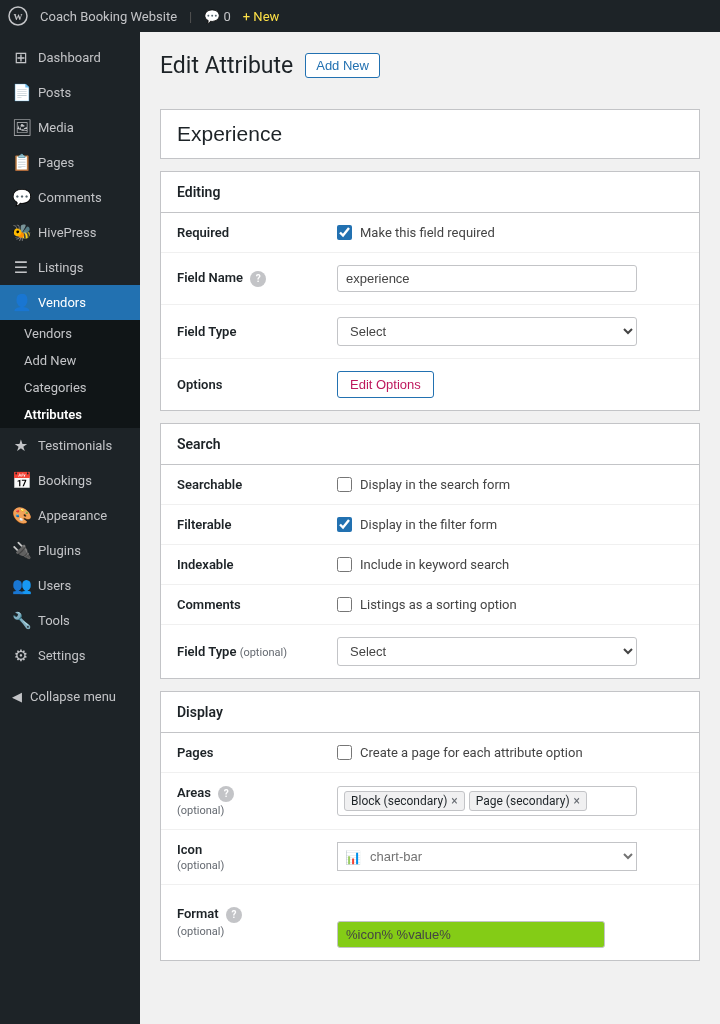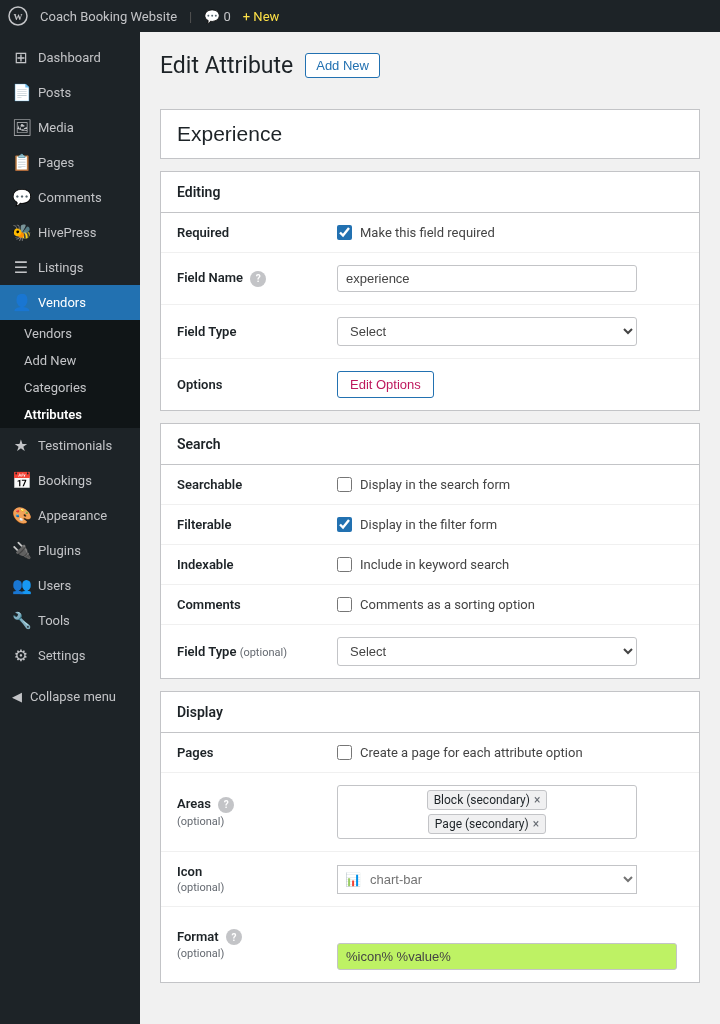--- a/index.html
+++ b/index.html
@@ -189,21 +189,20 @@
     .tag-container {
       display: flex;
       align-items: center;
       flex-wrap: wrap;
       gap: 4px;
       border: 1px solid #c3c4c7;
       padding: 4px 6px;
       border-radius: 3px;
       background: #fff;
       width: 300px;
-      flex-direction: column;
     }
     .tag-chip {
       display: flex;
       align-items: center;
       gap: 4px;
       background: #f0f0f1;
       border: 1px solid #c3c4c7;
       border-radius: 3px;
       padding: 2px 6px;
       font-size: 12px;
@@ -236,24 +235,24 @@
       font-size: 13px;
       color: #737373;
       background: #fff;
       appearance: auto;
     }
 
     .format-input {
       border: 1px solid #c3c4c7;
       padding: 5px 8px;
       font-size: 13px;
-      width: 340px;
+      width: 268px;
       border-radius: 3px;
       outline: none;
-      background: #bef264;
+      background: #84cc16;
       color: #444;
       margin-top: 24px;
     }
 
     
     .content::-webkit-scrollbar { width: 6px; }
     .content::-webkit-scrollbar-thumb { background: #c3c4c7; border-radius: 3px; }
   </style>
 </head>
 <body>
@@ -431,21 +430,21 @@
               <input type="checkbox" style="">
               <span class="checkbox-label">Include in keyword search</span>
             </div>
           </td>
         </tr>
         <tr class="form-row">
           <td class="form-label">Comments</td>
           <td class="form-control-cell">
             <div class="checkbox-row">
               <input type="checkbox" style="">
-              <span class="checkbox-label">Comments as a sorting option</span>
+              <span class="checkbox-label">Listings as a sorting option</span>
             </div>
           </td>
         </tr>
         <tr class="form-row">
           <td class="form-label">
             <span>Field Type</span>
             <span class="form-label-optional">(optional)</span>
           </td>
           <td class="form-control-cell">
             <select class="field-select">

